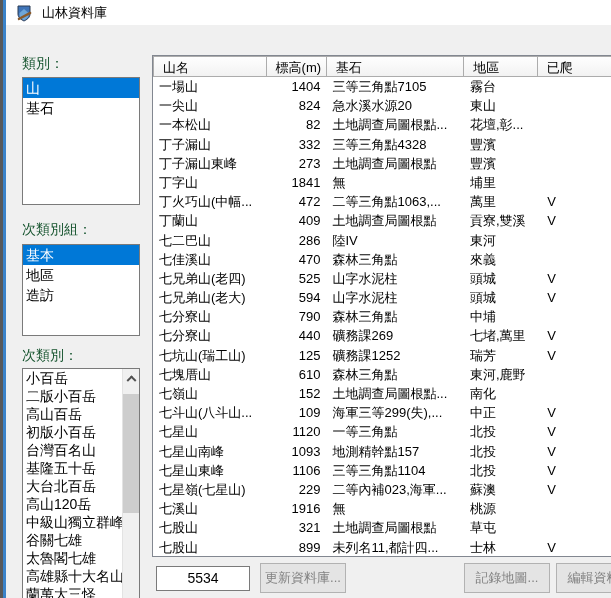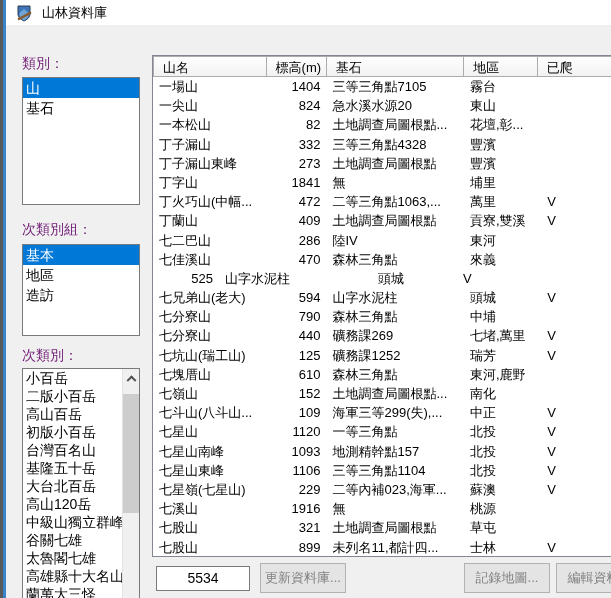--- a/index.html
+++ b/index.html
@@ -13,21 +13,21 @@
   .edge-dark { position:absolute; left:0; top:0; width:3px; height:598px; background:#58595a; }
   .edge-blue { position:absolute; left:3px; top:0; width:3px; height:598px; background:#3b83c9; }
 
   .titlebar {
     position:absolute; left:6px; top:0; width:605px; height:25px;
     background:#ffffff; display:flex; align-items:center;
   }
   .titlebar .app-icon { width:18px; height:18px; margin-left:9px; }
   .titlebar .title-text { margin-left:9px; font-size:13px; color:#000; }
 
-  .label { position:absolute; font-size:14px; color:#701a75; }
+  .label { position:absolute; font-size:14px; color:#14532d; }
 
   .listbox {
     position:absolute; background:#fff; border:1px solid #7a7a7a; overflow:hidden;
   }
   .lb-item {
     height:20px; line-height:20px; font-size:14px; padding-left:3px;
     white-space:nowrap; overflow:hidden; color:#000;
   }
   .lb-item.sel { background:#0078d7; color:#fff; }
   .lb3 .lb-item { height:18px; line-height:18px; }
@@ -206,20 +206,21 @@
         <div class="tcell c4"></div>
       </div>
       <div class="trow">
         <div class="tcell c0">七佳溪山</div>
         <div class="tcell c1">470</div>
         <div class="tcell c2">森林三角點</div>
         <div class="tcell c3">來義</div>
         <div class="tcell c4"></div>
       </div>
       <div class="trow">
+        <div class="tcell c0">七兄弟山(老四)</div>
         <div class="tcell c1">525</div>
         <div class="tcell c2">山字水泥柱</div>
         <div class="tcell c3">頭城</div>
         <div class="tcell c4">V</div>
       </div>
       <div class="trow">
         <div class="tcell c0">七兄弟山(老大)</div>
         <div class="tcell c1">594</div>
         <div class="tcell c2">山字水泥柱</div>
         <div class="tcell c3">頭城</div>

